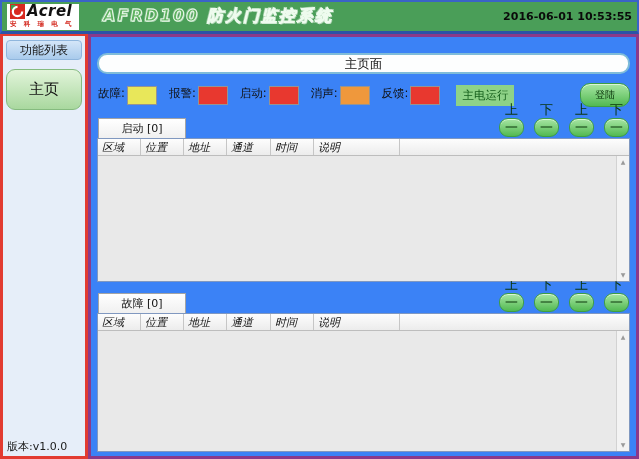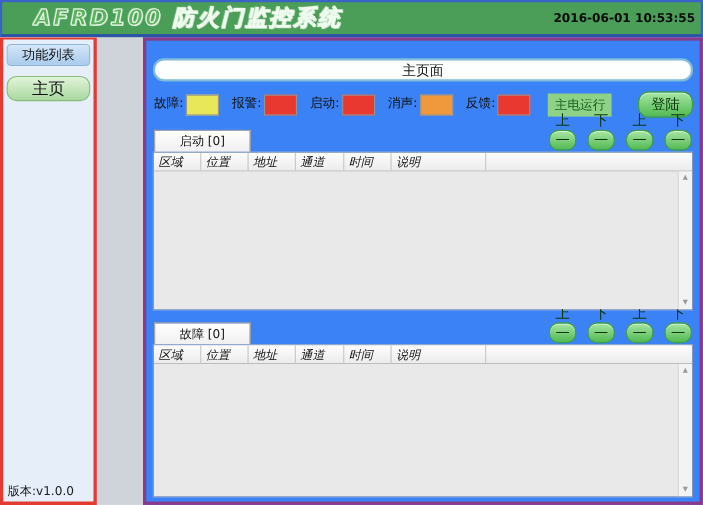--- a/index.html
+++ b/index.html
@@ -8,56 +8,56 @@
 
   
   .header { height: 34px; flex: 0 0 34px; background: #4a9e58; border: 2px solid #3a63c8;
             border-bottom: 3px solid #2b53a8; display: flex; align-items: center; padding: 0 5px; }
   .logo-box { background: #fff; height: 26px; padding: 1px 5px 1px 3px; display: flex;
               flex-direction: column; justify-content: center; }
   .logo-row { display: flex; align-items: center; }
   .logo-mark { width: 15px; height: 15px; margin-right: 2px; flex: 0 0 15px; }
   .brand { font-weight: bold; font-style: italic; font-size: 15px; color: #111; line-height: 1; letter-spacing: 0.5px; }
   .brand-sub { color: #d42a20; font-size: 6.5px; font-weight: bold; letter-spacing: 2.5px; margin-top: 1px; white-space: nowrap; }
-  .app-title { margin-left: 24px; font-size: 20px; font-weight: bold; font-style: italic; letter-spacing: 2px;
+  .app-title { margin-left: 24px; font-size: 16px; font-weight: bold; font-style: italic; letter-spacing: 2px;
                color: #5fb260; -webkit-text-stroke: 0.9px #eefbee;
                text-shadow: 1px 1px 0 rgba(255,255,255,.55), -1px -1px 0 rgba(255,255,255,.35); white-space: nowrap; }
   .header-right { margin-left: auto; text-align: right; font-size: 11px; font-weight: bold;
                   color: #0a0a0a; line-height: 1.25; white-space: nowrap; }
 
   
-  .body-row { flex: 1; display: flex; min-height: 0; background: #cfd4da; gap: 42px; }
+  .body-row { flex: 1; display: flex; min-height: 0; background: #cfd4da; }
 
   
   .sidebar { width: 88px; flex: 0 0 88px; border: 3px solid #e23b31; border-top-width: 2px;
              background: #e6eef9; display: flex; flex-direction: column; padding: 4px 3px 2px; }
   .sidebar-title { height: 20px; line-height: 19px; text-align: center; font-size: 12px; color: #161616;
                    background: linear-gradient(#d4e6f8, #a9cbec); border: 1px solid #8fb6dd; border-radius: 4px; }
-  .nav-home { margin-top: 9px; height: 23px; border-radius: 9px; border: 1px solid #85bb7f;
+  .nav-home { margin-top: 9px; height: 41px; border-radius: 9px; border: 1px solid #85bb7f;
               background: linear-gradient(#e2f4da, #a9d89f); font-size: 15px; color: #111;
               display: flex; align-items: center; justify-content: center; cursor: pointer;
               font-family: inherit; }
   .version { margin-top: auto; font-size: 11px; color: #1a1a1a; padding-left: 1px; }
 
   
   .main { flex: 1; border: 3px solid #8a3a8a; background: #3b82f6; display: flex;
           flex-direction: column; padding: 16px 6px 4px; min-width: 0; }
   .page-title-bar { height: 21px; flex: 0 0 21px; border: 2px solid #7fbcd9; border-radius: 10px;
                     background: #fdfefe; text-align: center; font-size: 12.5px; line-height: 17px; color: #111; }
 
   
   .status-row { margin-top: 9px; height: 24px; flex: 0 0 24px; display: flex; align-items: center;
                 font-size: 11.5px; color: #111; padding-left: 1px; }
   .indicator { display: flex; align-items: flex-start; margin-right: 12px; }
   .ind-box { width: 30px; height: 19px; border: 1px solid #949494; margin-left: 2px; }
   .power-badge { margin-left: 4px; padding: 3px 6px; background: #8ed287; color: #17611d; font-size: 11.5px; }
   .btn-green { border: 1px solid #3e9e42; border-radius: 10px; color: #093309; cursor: pointer;
                background: linear-gradient(#a7e6a3, #52b952); box-shadow: inset 0 1px 0 rgba(255,255,255,.6);
                font-family: inherit; display: flex; align-items: center; justify-content: center; }
-  .login-btn { margin-left: auto; width: 50px; height: 24px; font-size: 13px; }
+  .login-btn { margin-left: auto; width: 50px; height: 24px; font-size: 10px; }
 
   
   .tab-row { margin-top: 10px; flex: 0 0 21px; display: flex; align-items: flex-end; }
   .tab { width: 88px; height: 20px; line-height: 19px; text-align: center; font-size: 11px; color: #111;
          background: linear-gradient(#ffffff, #f0f0f0); border: 1px solid #a4a4a4; border-bottom: none;
          margin-left: 1px; cursor: pointer; }
   .pager-group { margin-left: auto; display: flex; gap: 10px; padding-right: 1px; padding-bottom: 1px; }
   .pager-btn { width: 25px; height: 19px; font-size: 13px; border-radius: 9px; }
 
   .rec-table { border: 1px solid #8098c0; background: #e9e9e9; display: flex; flex-direction: column; }
@@ -76,20 +76,31 @@
                border-left: 1px solid #d2d2d2; display: flex; flex-direction: column;
                justify-content: space-between; align-items: center; padding: 3px 0; }
   .scroll-arrow { font-size: 6px; color: #9a9a9a; line-height: 1; cursor: pointer; }
 </style>
 </head>
 <body>
 
 <div class="app">
 
   <div class="header">
+    <div class="logo-box">
+      <div class="logo-row">
+        <svg class="logo-mark" viewBox="0 0 16 16">
+          <rect x="0" y="0" width="16" height="16" fill="#d8291f"></rect>
+          <rect x="1" y="1" width="5" height="5" fill="#3f9e4d"></rect>
+          <path d="M8 3 a5 5 0 1 0 5 5" fill="none" stroke="#ffffff" stroke-width="2.4"></path>
+        </svg>
+        <span class="brand">Acrel</span>
+      </div>
+      <div class="brand-sub">安 科 瑞 电 气</div>
+    </div>
     <div class="app-title">AFRD100  防火门监控系统</div>
     <div class="header-right">
       <div>2016-06-01 10:53:55</div>
     </div>
   </div>
 
   <div class="body-row">
 
     <div class="sidebar">
       <div class="sidebar-title">功能列表</div>

